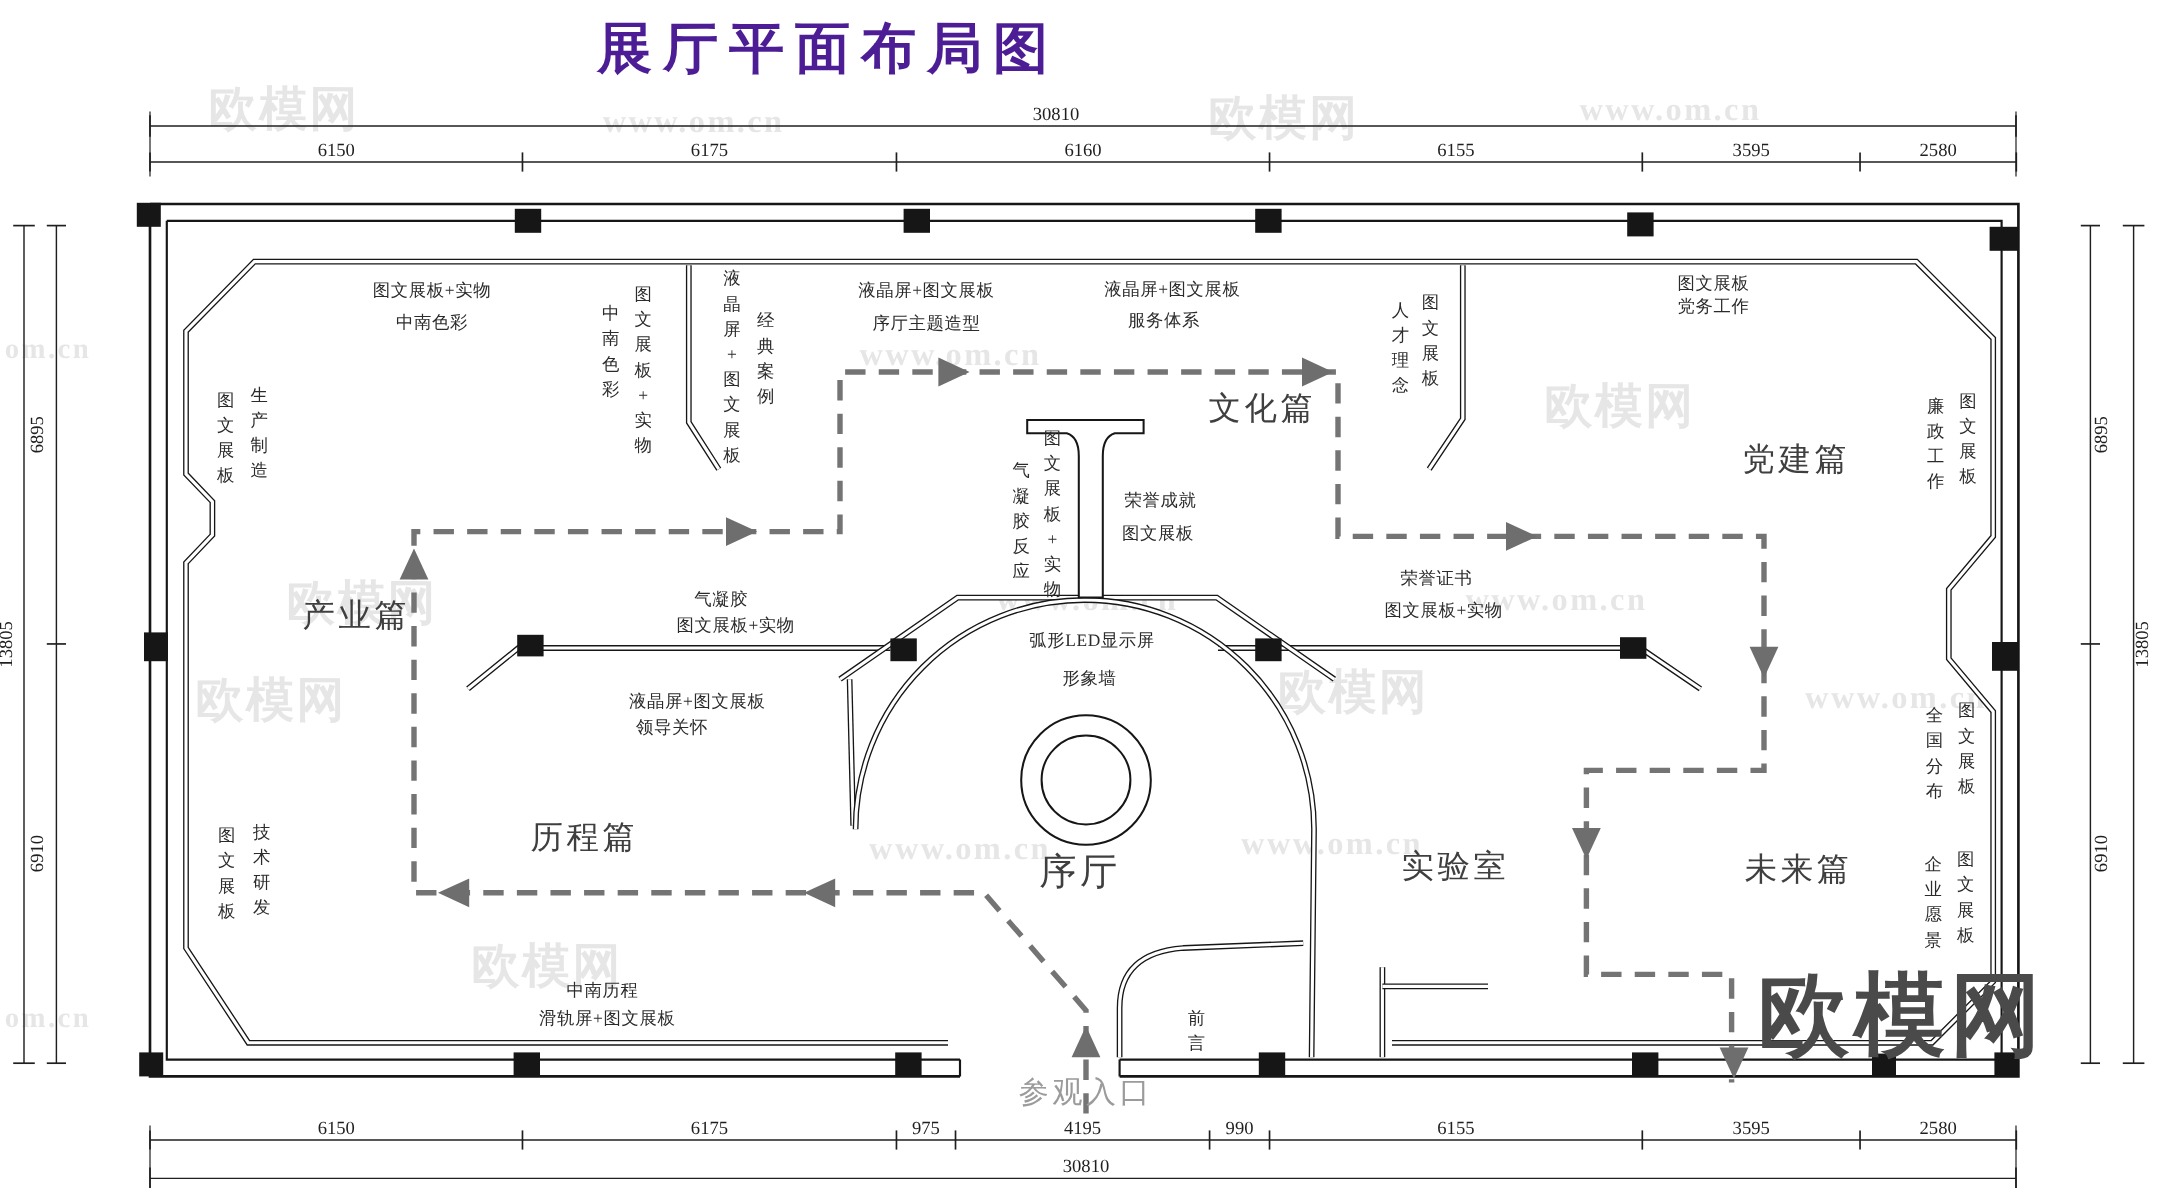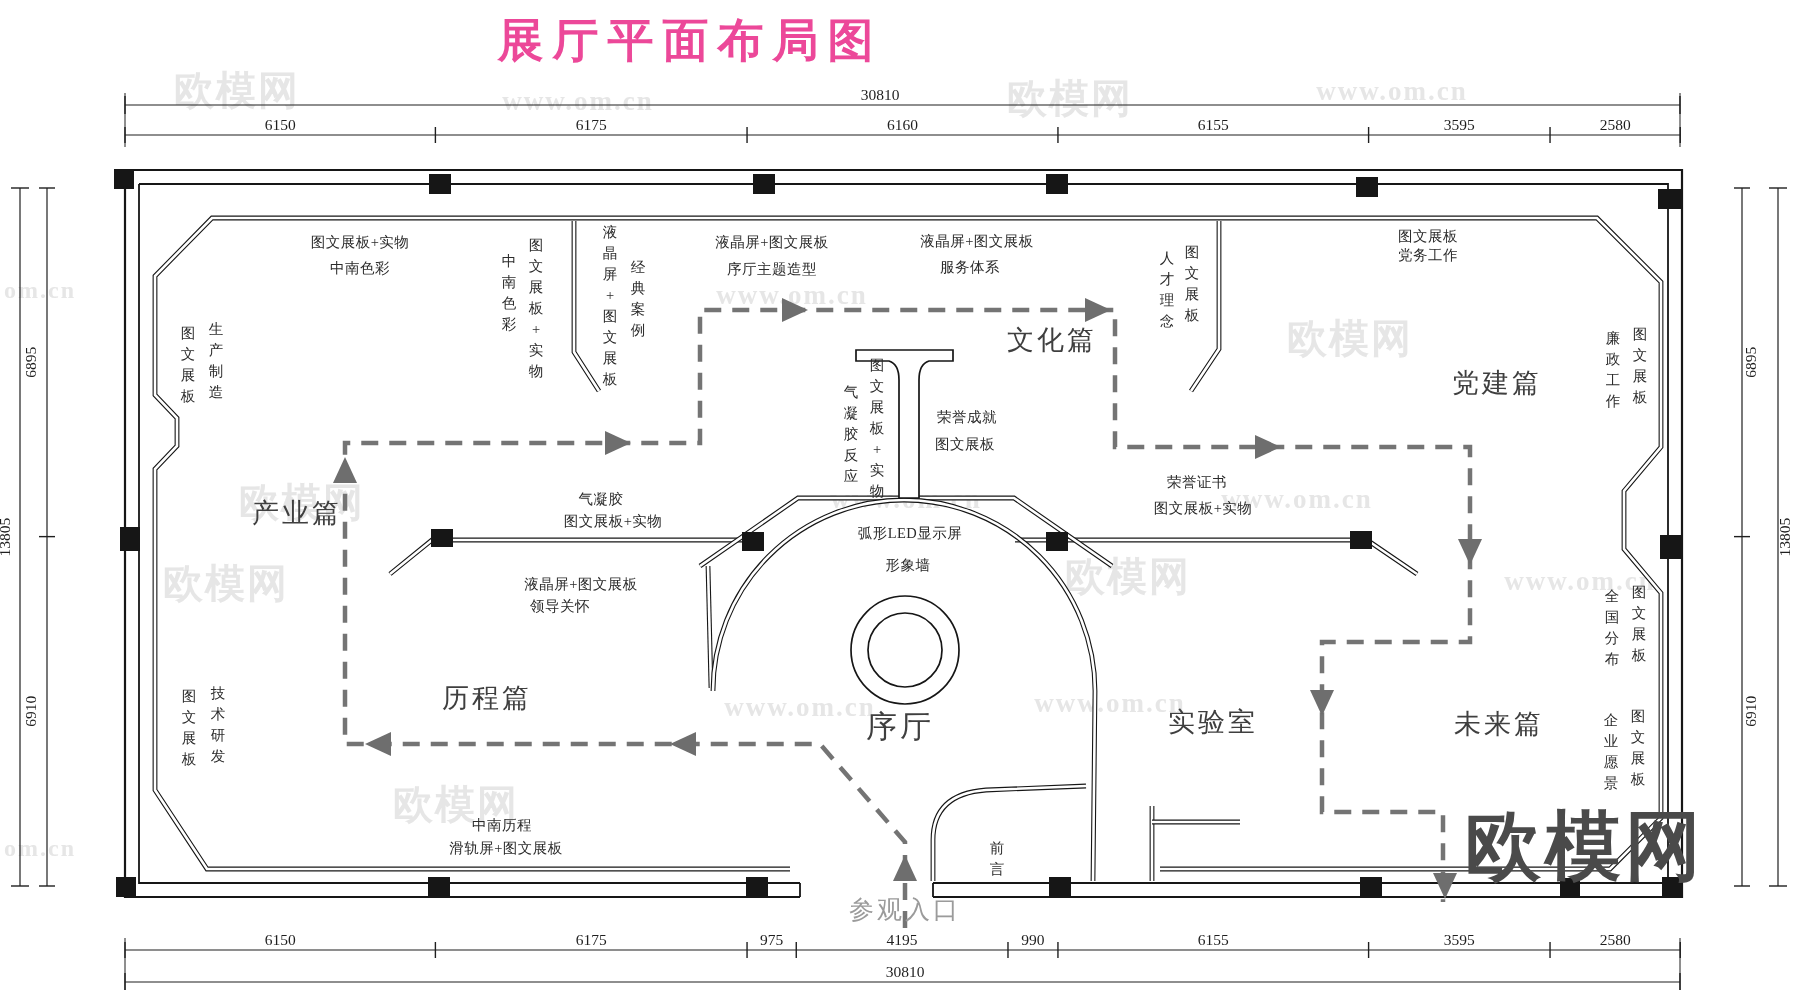--- a/index.html
+++ b/index.html
@@ -1,21 +1,21 @@
 <!DOCTYPE html>
 <html><head>
 <meta charset="utf-8">
 <style>
   html,body{margin:0;padding:0;background:#ffffff;}
   body{width:1800px;height:990px;overflow:hidden;position:relative;
        font-family:"Liberation Serif","DejaVu Serif",serif;}
   .sheet{position:absolute;inset:0;background:#fff;}
   .title{position:absolute;top:10px;left:690px;transform:translateX(-50%);
          font-family:"Liberation Sans","DejaVu Sans",sans-serif;
-         font-weight:600;font-size:46px;letter-spacing:9px;color:#ec4899;white-space:nowrap;}
+         font-weight:600;font-size:46px;letter-spacing:9px;color:#4c1d95;white-space:nowrap;}
   svg text{font-family:"Liberation Serif","DejaVu Serif",serif;}
 </style>
 </head>
 <body>
 
 <div class="sheet">
   <div class="title">展厅平面布局图</div>
   <svg id="plan-svg" viewBox="0 0 1800 990" width="1800" height="990">
       <g>
         <text x="237" y="104" font-size="40" fill="#e6e6e6" text-anchor="middle" font-family="&quot;Liberation Sans&quot;,&quot;DejaVu Sans&quot;,sans-serif" font-weight="700" letter-spacing="2">欧模网</text>

